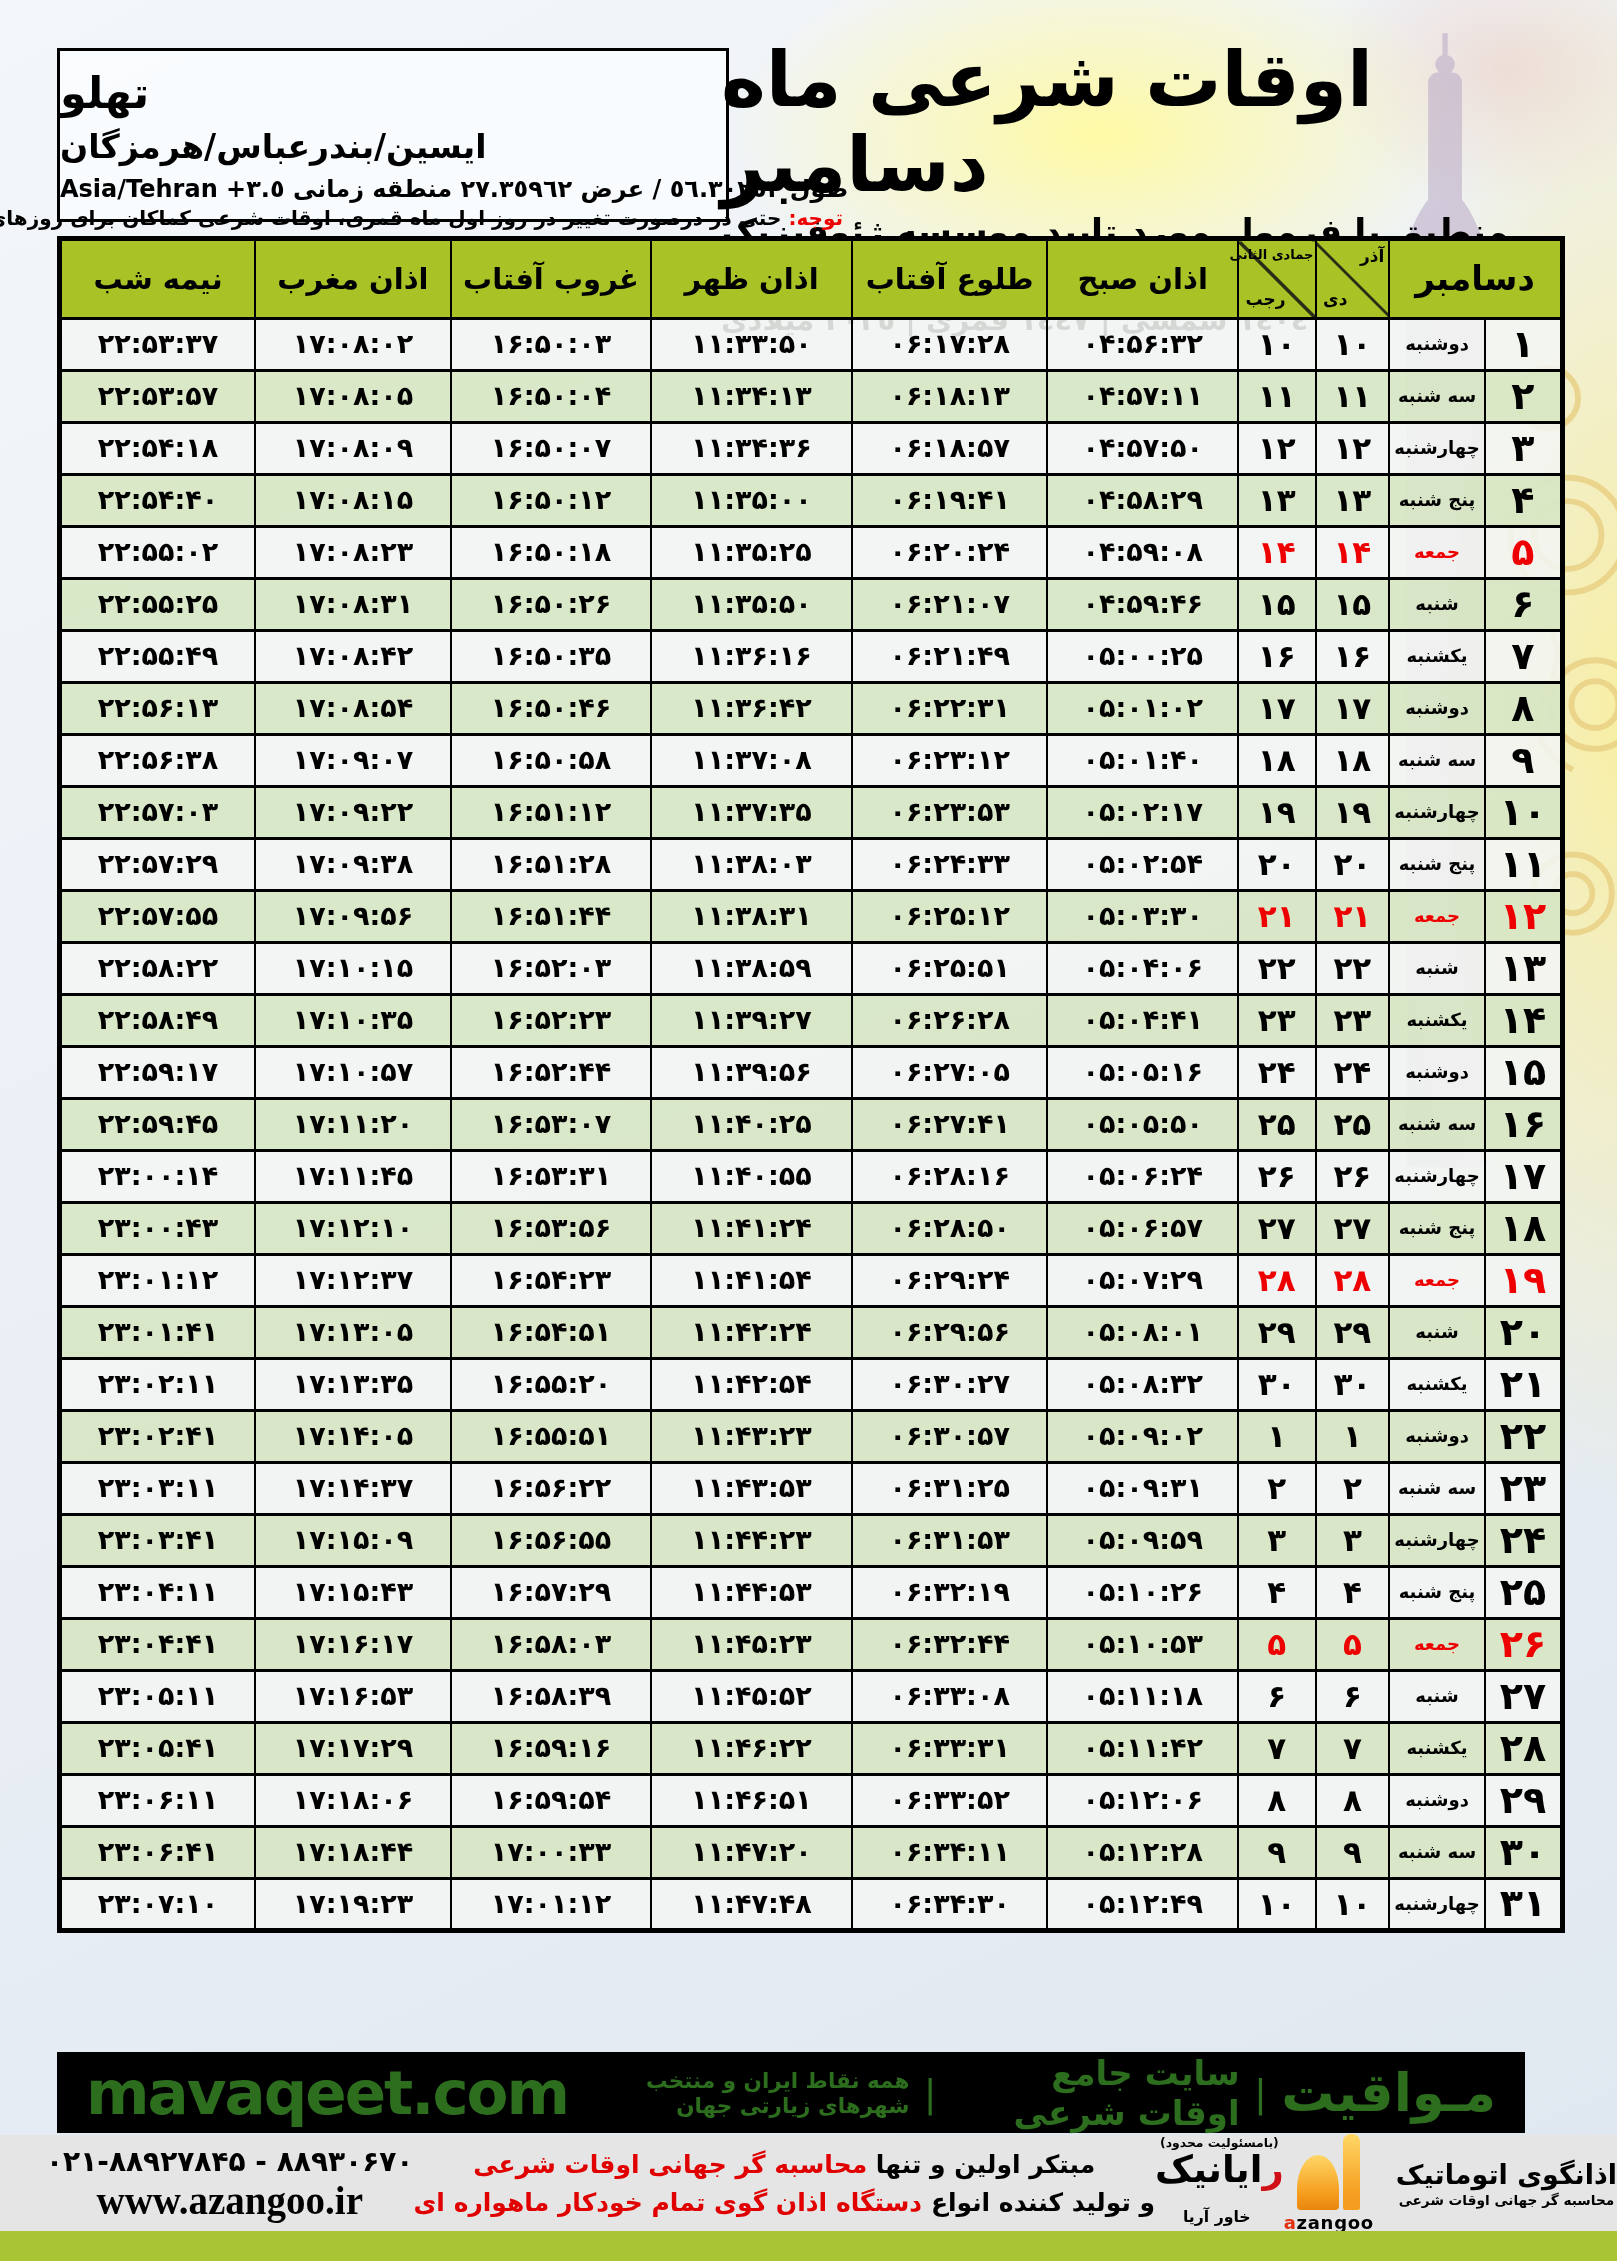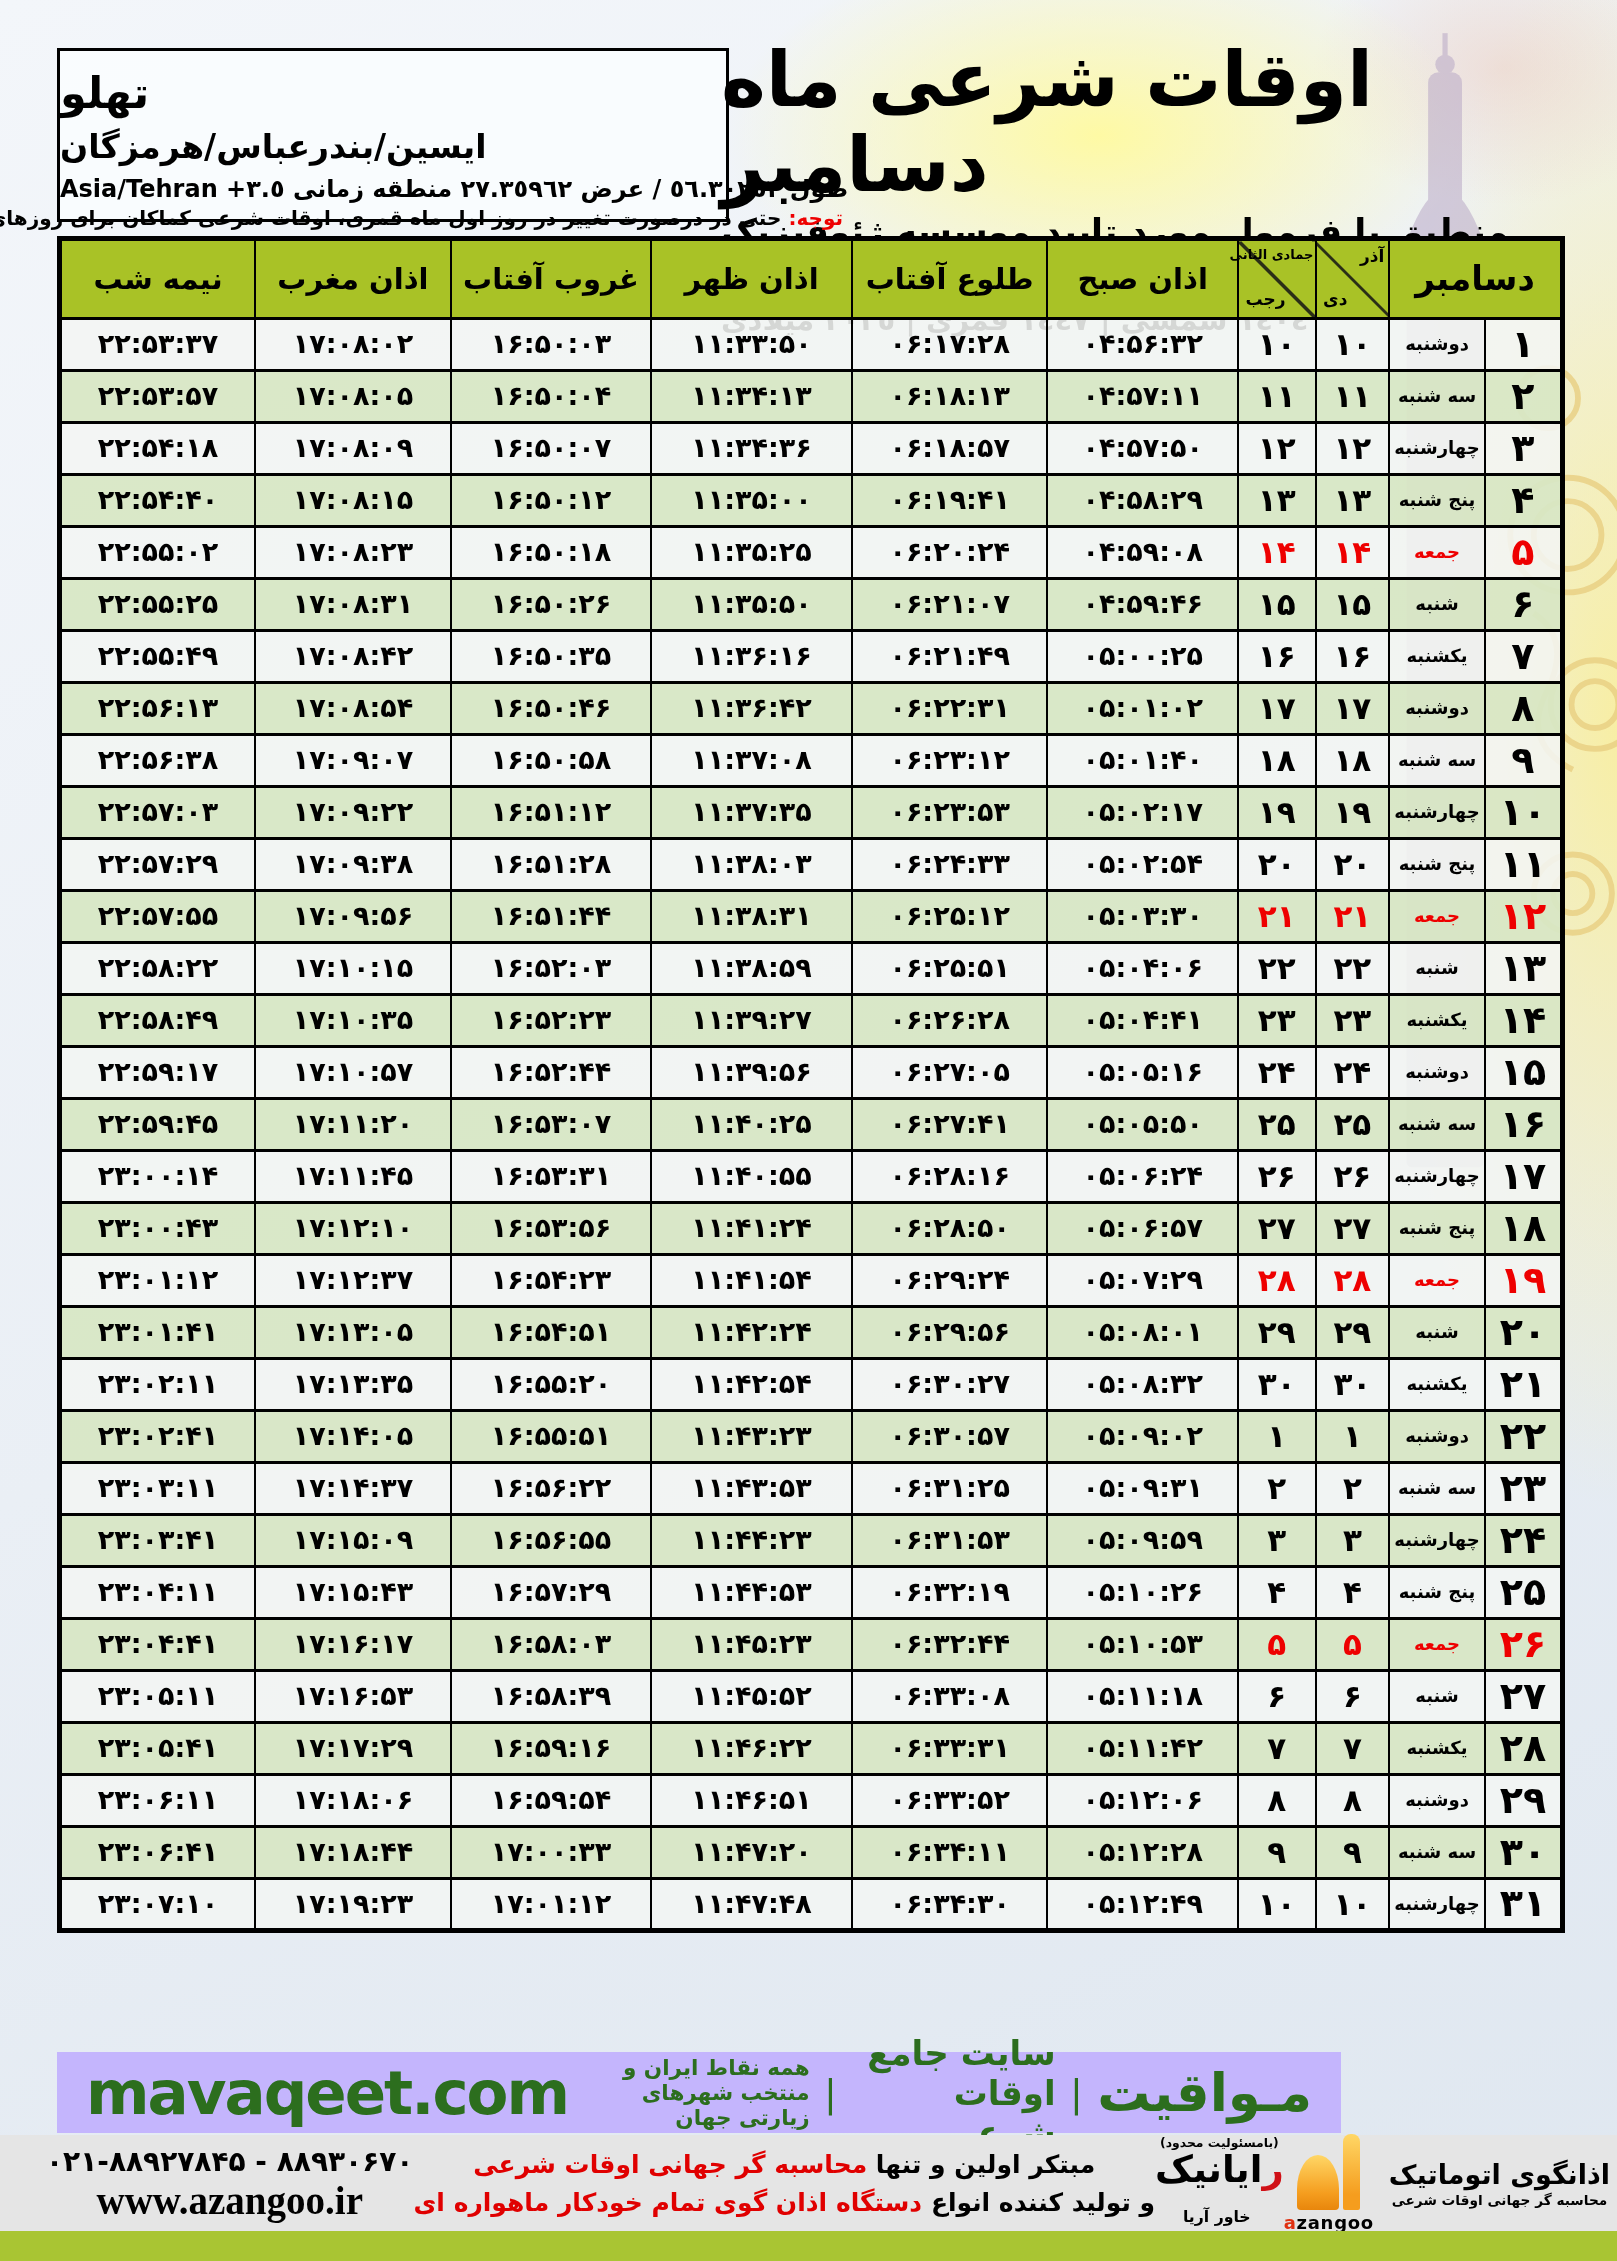--- a/index.html
+++ b/index.html
@@ -62,22 +62,22 @@
   tbody tr:nth-child(odd)  td { background:rgba(243,245,242,.88); }
   tbody tr:nth-child(even) td { background:rgba(216,231,197,.94); }
   td.day     { font-size:38px; }
   td.weekday { font-size:18px; }
   td.date    { font-size:31px; }
   td.time    { font-size:27px; white-space:nowrap; }
   tr.friday td.day, tr.friday td.weekday, tr.friday td.date { color:#ee0000; }
 
   
   .brand-band {
-    position:absolute; left:57px; top:2052px; width:1284px; height:81px; z-index:2;
-    background:#c4b5fd; display:flex; align-items:center; justify-content:space-between;
+    position:absolute; left:57px; top:2052px; width:1468px; height:81px; z-index:2;
+    background:#000000; display:flex; align-items:center; justify-content:space-between;
     padding:0 29px; color:#2c6e1e;
   }
   .brand-url { font-size:61px; font-weight:bold; letter-spacing:-2px; }
   .brand-fa  { direction:rtl; display:flex; align-items:center; gap:14.4px; font-weight:bold; }
   .brand-name { font-size:53px; }
   .brand-sep  { font-size:38px; font-weight:normal; }
   .brand-tag  { font-size:34px; }
   .brand-sub  { font-size:21.5px; }
 
   
@@ -88,21 +88,21 @@
   .contact { text-align:center; }
   .phone { font-size:28px; font-weight:bold; direction:ltr; white-space:nowrap; }
   .site  { font-size:39px; font-weight:bold; font-family:"Liberation Serif", serif; }
   .promo { direction:rtl; text-align:center; font-weight:bold; font-size:25px; line-height:1.5; white-space:nowrap; }
   .promo .red { color:#e00000; }
   .rayanik { text-align:center; direction:rtl; line-height:1.1; }
   .rayanik-note { font-size:12.4px; font-weight:bold; }
   .rayanik-name { font-size:37px; font-weight:bold; }
   .rayanik-name .red { color:#d01016; }
   .rayanik-sub  { font-size:15.7px; font-weight:bold; display:inline-block; margin-right:5.2px; }
-  .azangoo { display:flex; align-items:center; direction:rtl; gap:15px; }
+  .azangoo { display:flex; align-items:center; direction:rtl; gap:22px; }
   .az-text { text-align:center; direction:rtl; }
   .az-title { font-size:27px; font-weight:bold; white-space:nowrap; }
   .az-sub   { font-size:13.7px; font-weight:bold; margin-top:2.6px; white-space:nowrap; }
   .az-icon  { display:flex; flex-direction:column; align-items:center; }
   .az-shapes { display:flex; align-items:flex-end; gap:3.9px; direction:ltr; }
   .az-dome {
     width:42px; height:55px;
     background:linear-gradient(180deg,#ffd766 0%,#f59d1e 70%,#e8860c 100%);
     border-radius:50% 50% 3.9px 3.9px / 62% 62% 3.9px 3.9px;
   }

